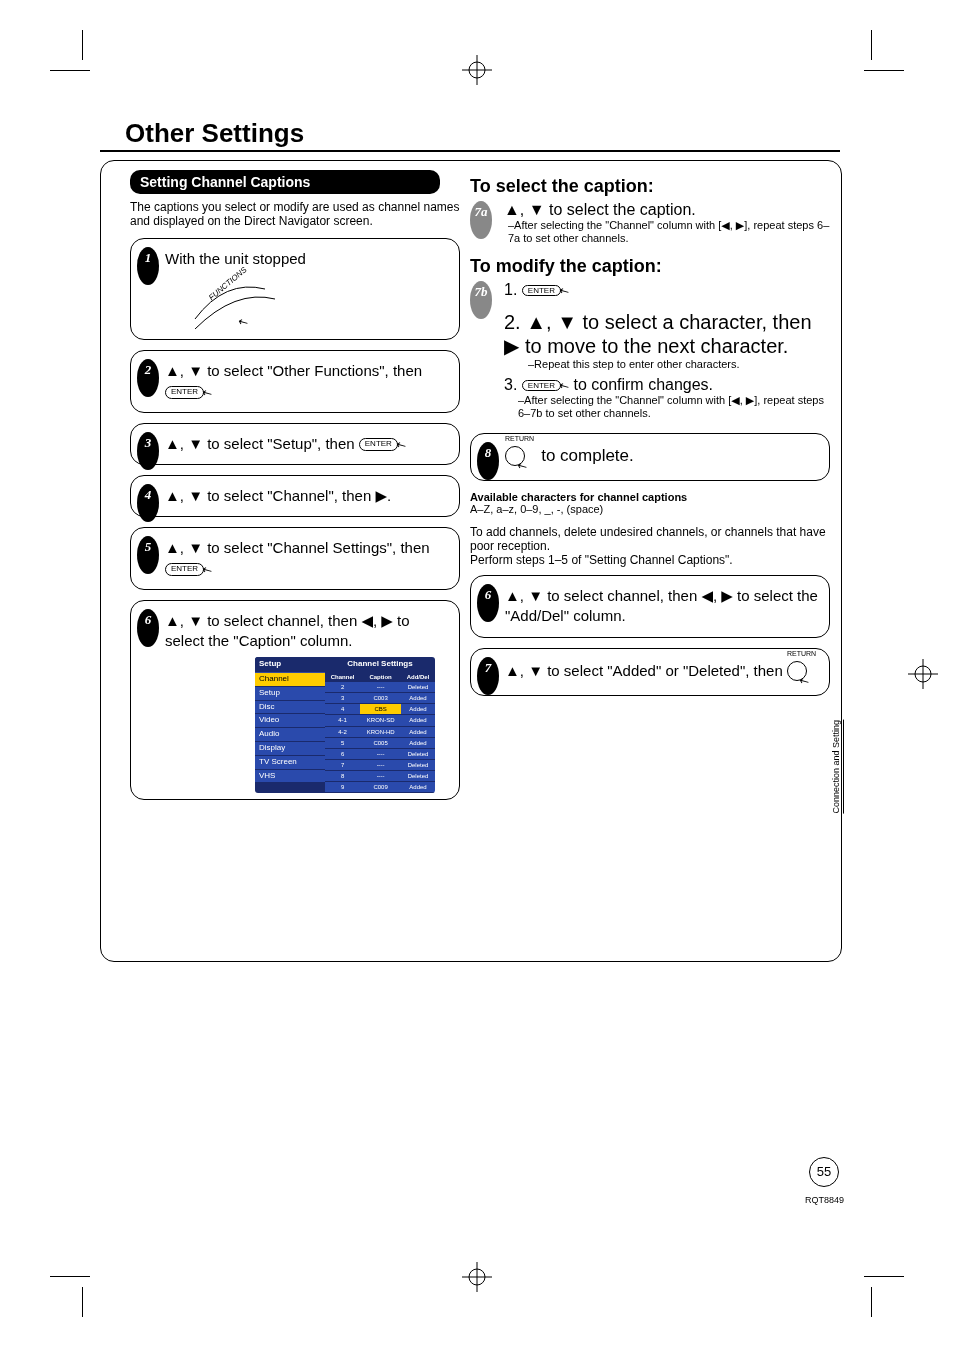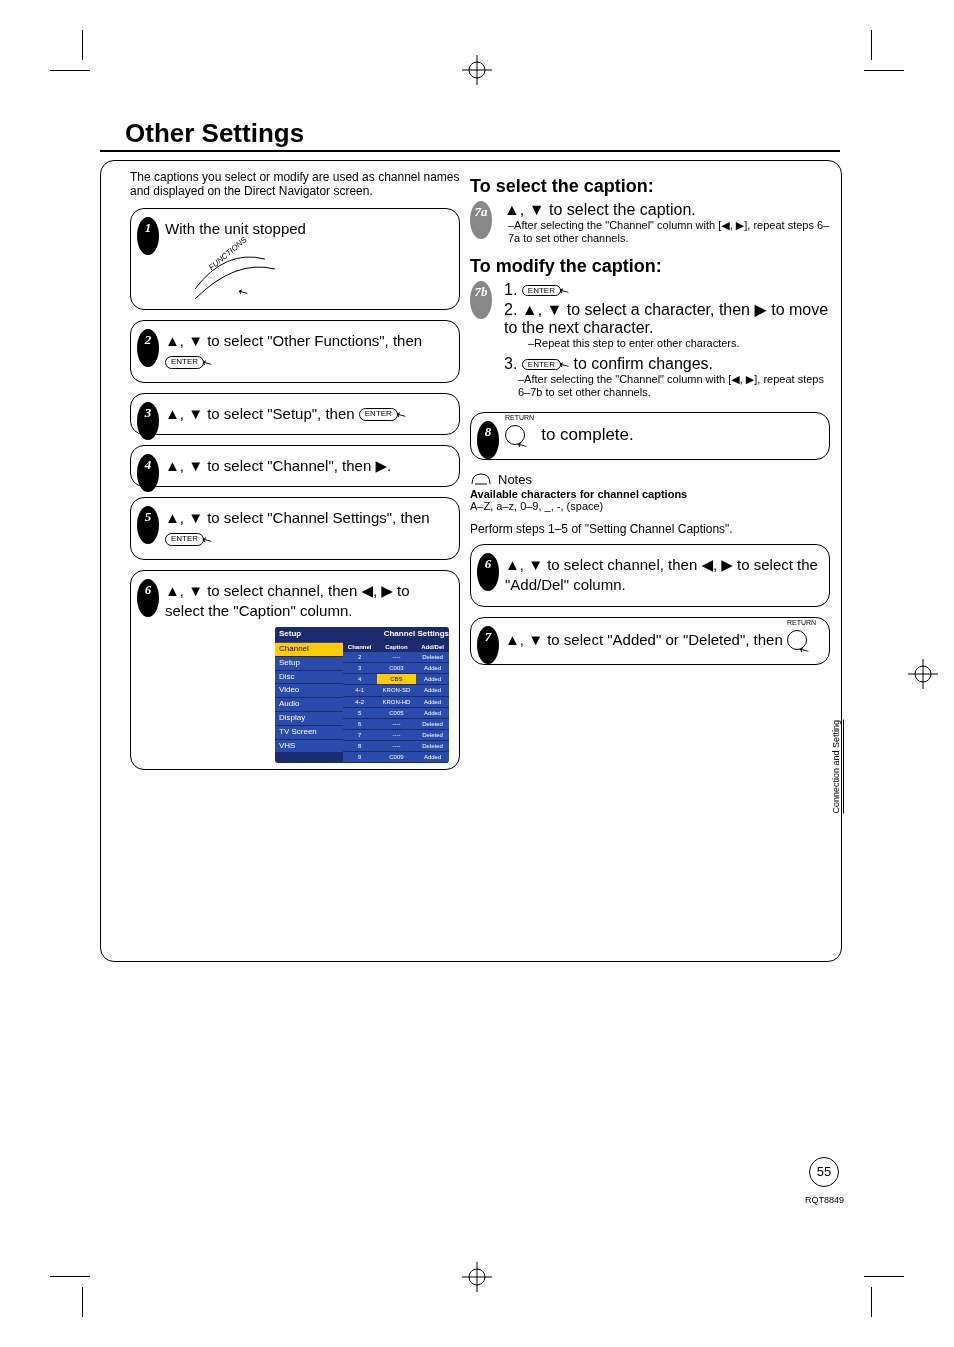--- a/index.html
+++ b/index.html
@@ -152,21 +152,20 @@
     gap: 0;
     font-size: 8px;
     margin-left: 90px;
   }
   .setup-left {
     background: #1a2a6c;
     color: #fff;
     width: 70px;
     border-radius: 3px 0 0 3px;
     overflow: hidden;
-    margin-left: 20px;
   }
   .setup-left .hdr {
     background: #1a2a6c;
     color: #fff;
     font-weight: bold;
     padding: 2px 4px;
     border-bottom: 1px solid #334a9c;
   }
   .setup-left .item {
     background: #2a4aac;
@@ -180,21 +179,21 @@
   .setup-right {
     width: 110px;
     border-radius: 0 3px 3px 0;
     overflow: hidden;
   }
   .setup-right .title {
     background: #1a2a6c;
     color: #fff;
     font-weight: bold;
     padding: 2px 0;
-    text-align: right;
+    text-align: center;
   }
   .setup-right table {
     width: 100%;
     border-collapse: collapse;
     font-size: 6px;
   }
   .setup-right th {
     background: #1a2a6c;
     color: #fff;
     font-weight: bold;
@@ -297,20 +296,21 @@
   <circle cx="15" cy="15" r="8" fill="none" stroke="#000"></circle>
     <line x1="15" y1="0" x2="15" y2="30" stroke="#000"></line>
     <line x1="0" y1="15" x2="30" y2="15" stroke="#000"></line>
 </svg>
 
 <div class="page-title">Other Settings</div>
 <div class="title-rule"></div>
 <div class="outer-frame"></div>
 
 <div class="left-col">
+  <div class="pill-header wide">Setting Channel Captions</div>
   <div class="intro-text">The captions you select or modify are used as channel names and displayed on the Direct Navigator screen.</div>
 
   <div class="step-box" style="min-height:80px">
     <div class="step-num">1</div>
     <div>With the unit stopped</div>
     <div class="functions-remote">
       <svg width="100" height="60">
           <path d="M10 50 Q 40 10 80 20" fill="none" stroke="#000"></path>
           <path d="M10 60 Q 50 20 90 30" fill="none" stroke="#000"></path>
         </svg>
@@ -435,48 +435,43 @@
     <div class="small-note">–After selecting the "Channel" column with [◀, ▶], repeat steps 6–7a to set other channels.</div>
   </div>
 
   <div class="sub-h">To modify the caption:</div>
   <div style="position:relative; padding-left:34px;">
     <div class="step-num gray" style="left:0;top:0">7b</div>
     <div style="font-size:16px">
       <span>1.</span>
       <span class="enter-icon">ENTER</span><span class="cursor">↖</span>
     </div>
-    <div style="font-size:16px; margin-top:1px">2. ▲, ▼ to select a character, then ▶ to move to the next character.</div>
+    <div style="font-size:20px; margin-top:12px">2. ▲, ▼ to select a character, then ▶ to move to the next character.</div>
     <div class="small-note" style="margin-left:24px">–Repeat this step to enter other characters.</div>
     <div style="font-size:16px; margin-top:6px">
       <span>3.</span>
       <span class="enter-icon">ENTER</span><span class="cursor">↖</span>
       <span> to confirm changes.</span>
     </div>
     <div class="small-note" style="margin-left:14px">–After selecting the "Channel" column with [◀, ▶], repeat steps 6–7b to set other channels.</div>
   </div>
 
   <div class="step-box" style="margin-top:14px">
     <div class="step-num">8</div>
     <span class="return-icon-wrap">
       <span class="return-label">RETURN</span>
       <span class="return-circle"></span><span class="cursor" style="position:absolute;left:14px;top:14px">↖</span>
     </span>
     <span style="font-size:17px"> to complete.</span>
   </div>
 
-  <div class="notes-head">
-    <svg width="22" height="18">
-        <path d="M2 14 Q2 4 11 4 Q20 4 20 14 M5 14 L17 14" fill="none" stroke="#000"></path>
-      </svg>
-    <span>Notes</span>
-  </div>
   <div style="font-size:11px;font-weight:bold">Available characters for channel captions</div>
   <div style="font-size:11px;margin-bottom:10px">A–Z, a–z, 0–9, _, -, (space)</div>
 
+  <div style="font-size:12px;margin-top:6px">To add channels, delete undesired channels, or channels that have poor reception.</div>
   <div style="font-size:12px;margin-bottom:8px">Perform steps 1–5 of "Setting Channel Captions".</div>
 
   <div class="step-box">
     <div class="step-num">6</div>
     <span>▲, ▼ to select channel, then ◀, ▶ to select the "Add/Del" column.</span>
   </div>
 
   <div class="step-box">
     <div class="step-num">7</div>
     <span>▲, ▼ to select "Added" or "Deleted", then </span>

